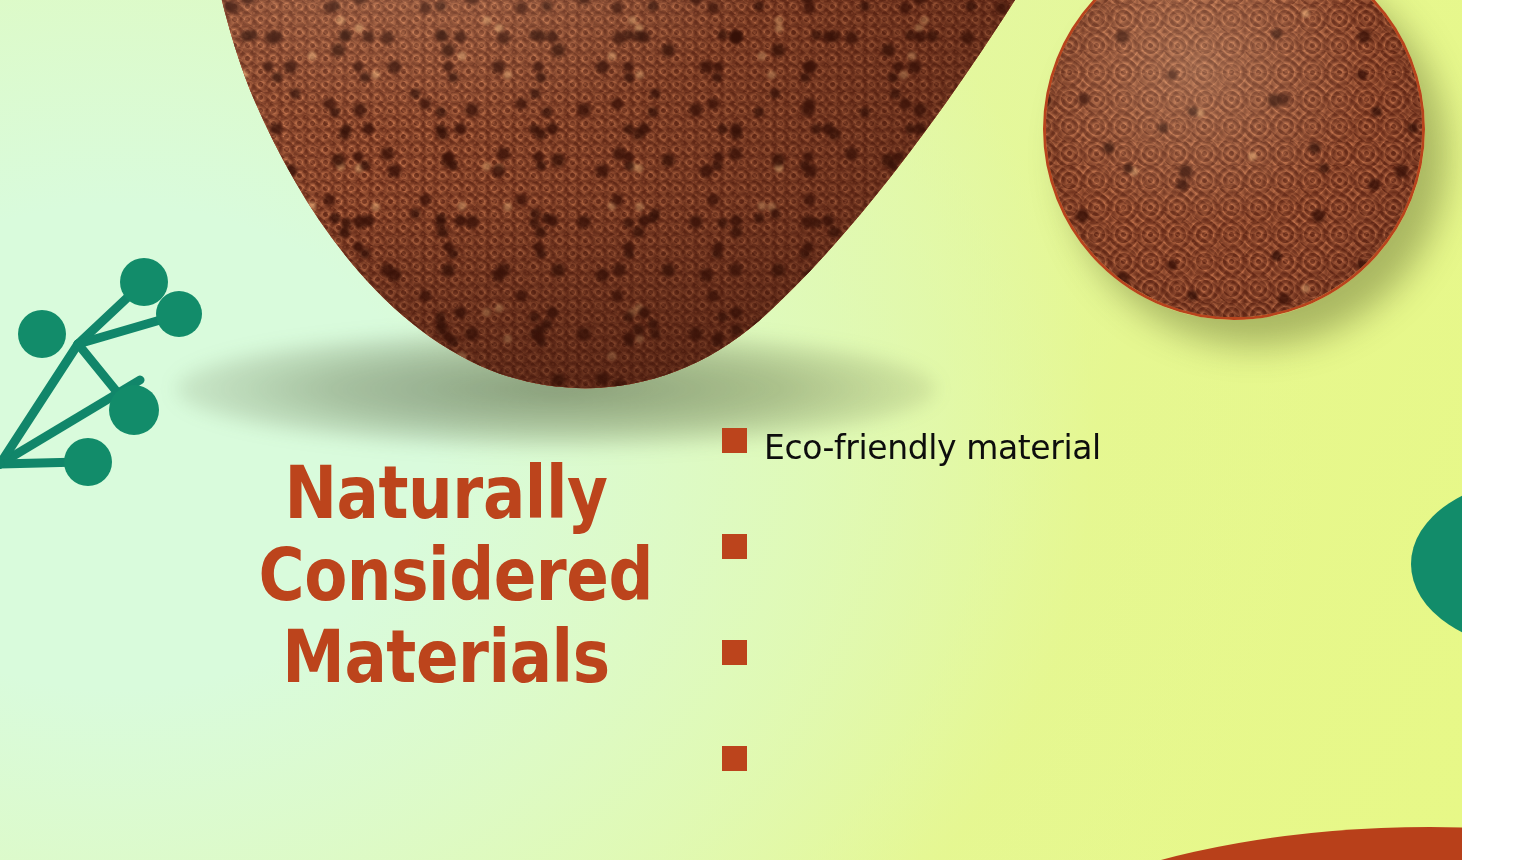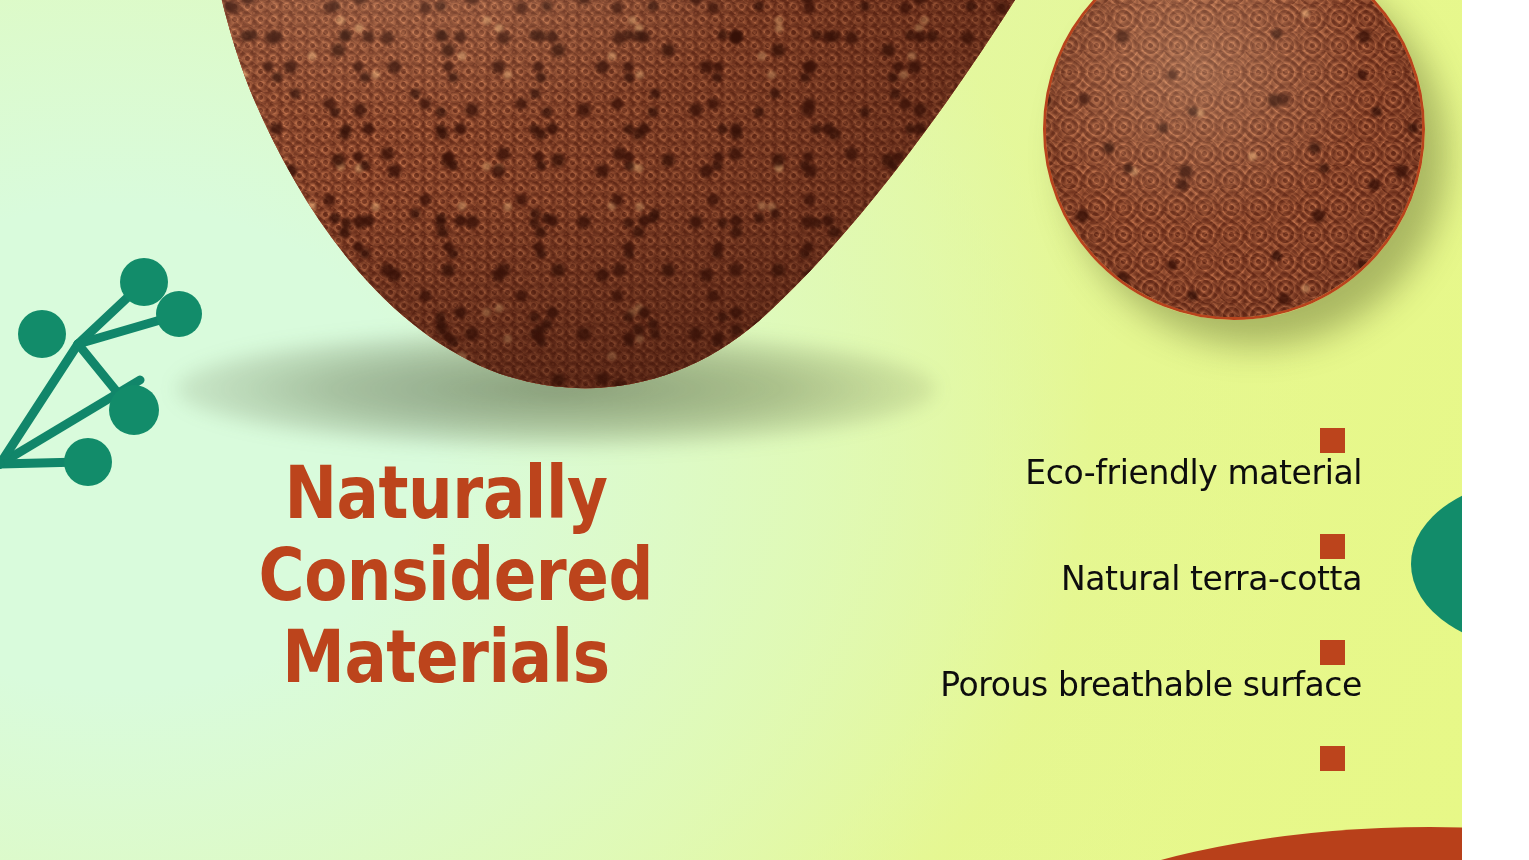--- a/index.html
+++ b/index.html
@@ -177,23 +177,22 @@
 
   
   .bullets {
     position:absolute;
     left:722px;
     top:428px;
     width:640px;
   }
   .bullet-item {
     display:flex;
-    align-items:flex-end;
+    align-items:flex-start;
     height:106px;
-    flex-direction:column;
   }
   .bullet-square {
     width:25px;
     height:25px;
     background:#bc441c;
     flex:0 0 auto;
     margin-right:17px;
   }
   .bullet-label {
     font-family:"DejaVu Sans", sans-serif;
@@ -257,24 +256,22 @@
     <span class="line">Materials</span>
   </div>
 
   <div class="bullets">
     <div class="bullet-item">
       <span class="bullet-square"></span>
       <span class="bullet-label">Eco-friendly material</span>
     </div>
     <div class="bullet-item">
       <span class="bullet-square"></span>
-      <span class="bullet-label">Natural terra-cotta</span>
-    </div>
-    <div class="bullet-item">
-      <span class="bullet-square"></span>
-      <span class="bullet-label">Porous breathable surface</span>
+    </div>
+    <div class="bullet-item">
+      <span class="bullet-square"></span>
     </div>
     <div class="bullet-item">
       <span class="bullet-square"></span>
     </div>
   </div>
 
 </div>
 
 </body></html>

